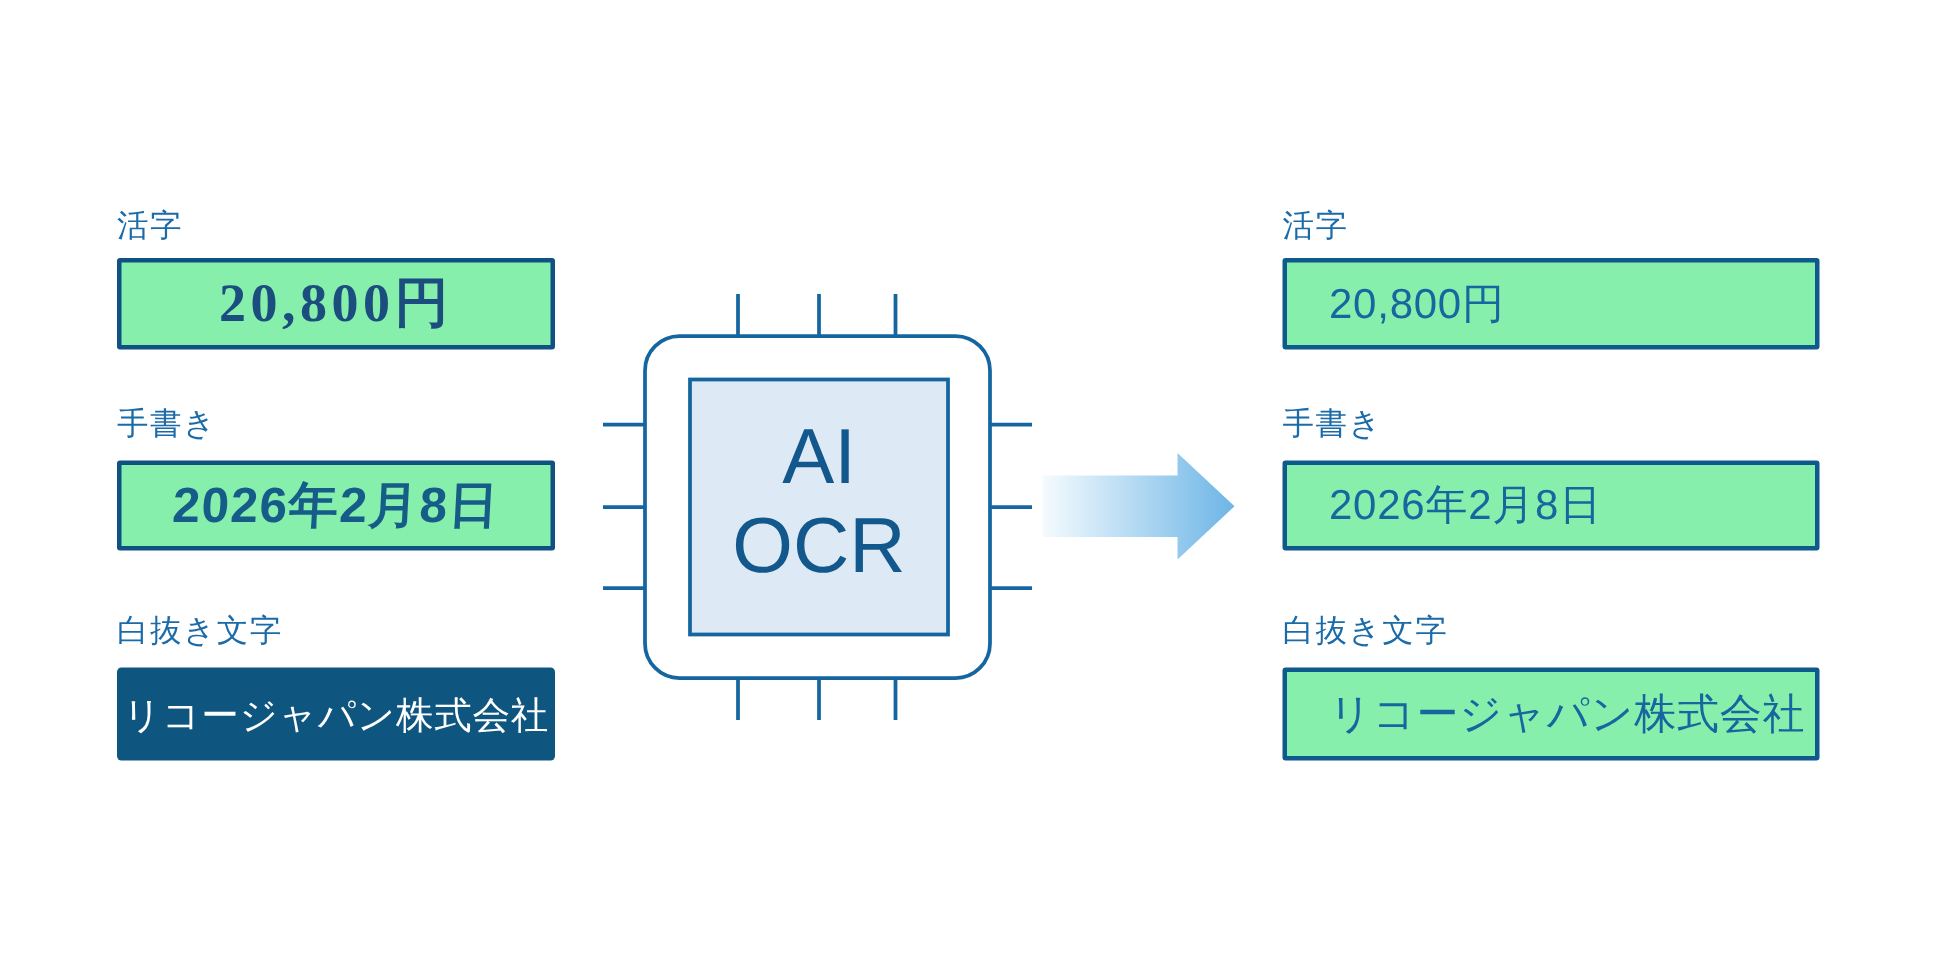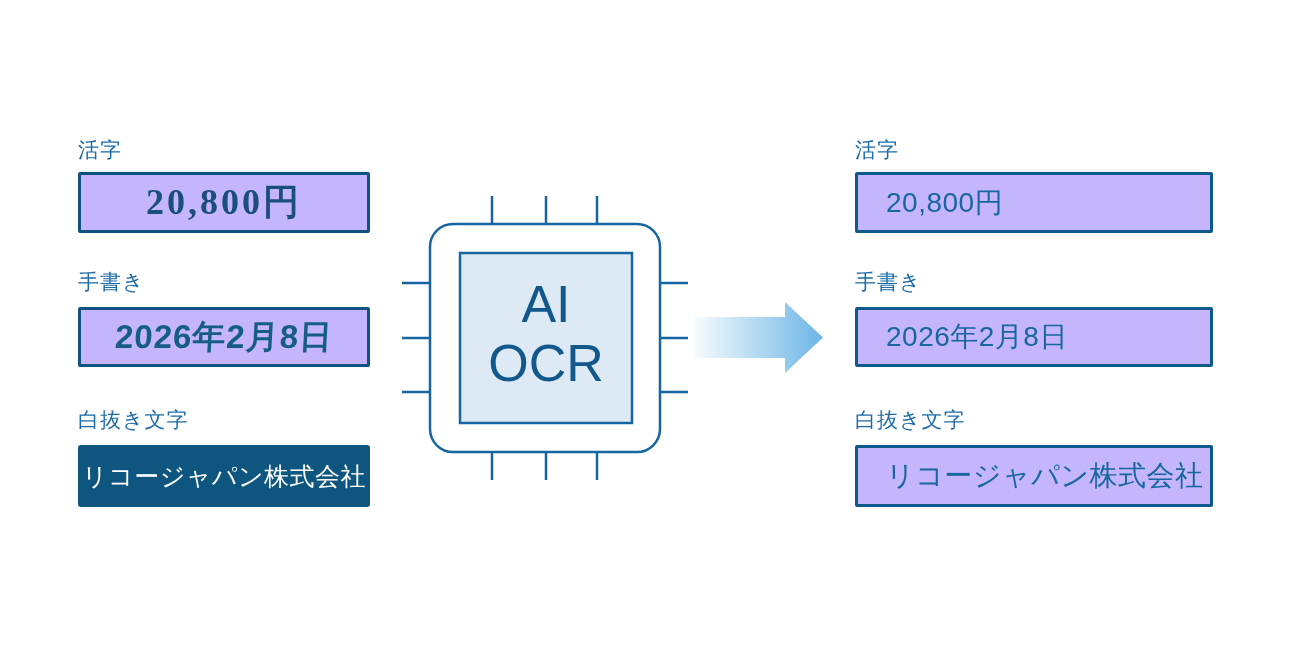--- a/index.html
+++ b/index.html
@@ -15,21 +15,21 @@
   .field-label {
     position: absolute;
     font-size: 21px;
     font-weight: 500;
     color: #1b6ba8;
     letter-spacing: 1px;
     white-space: nowrap;
   }
   .sample-box {
     position: absolute;
-    background: #c4b5fd;
+    background: #86efac;
     border: 3px solid #0f5180;
     border-radius: 2px;
     display: flex;
     align-items: center;
     white-space: nowrap;
   }
   
   .box-printed-src {
     left: 78px; top: 172px; width: 292px; height: 61px;
     justify-content: center;

